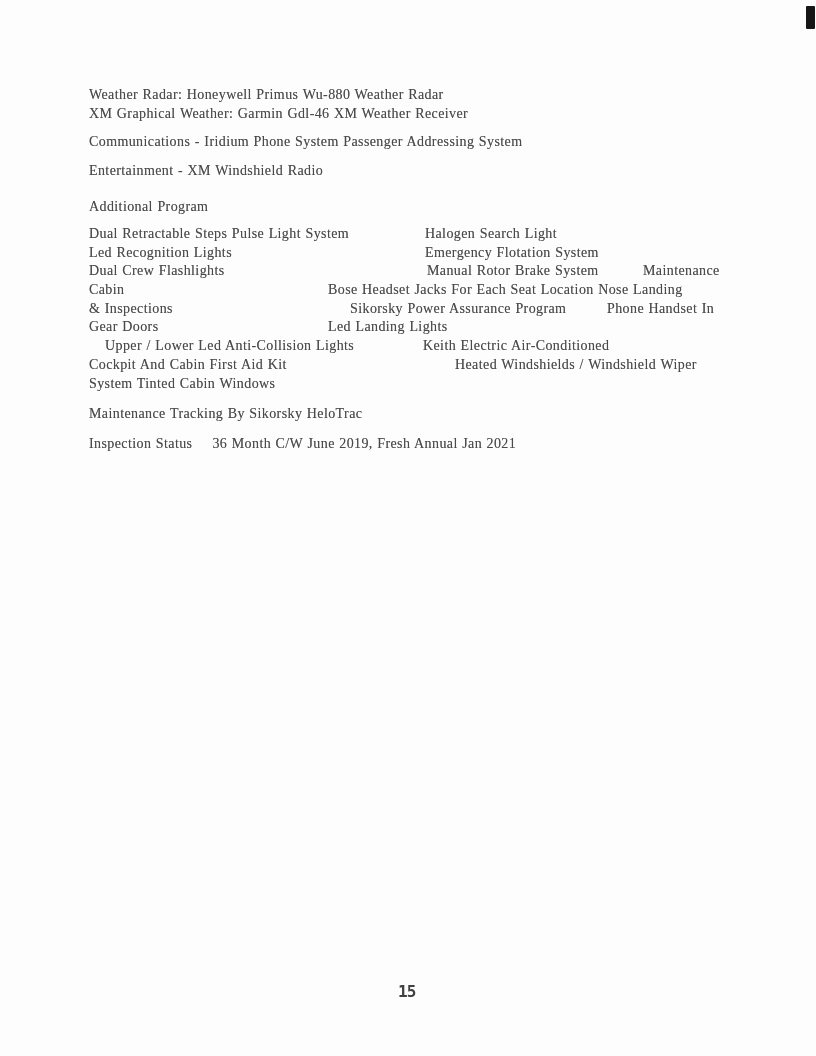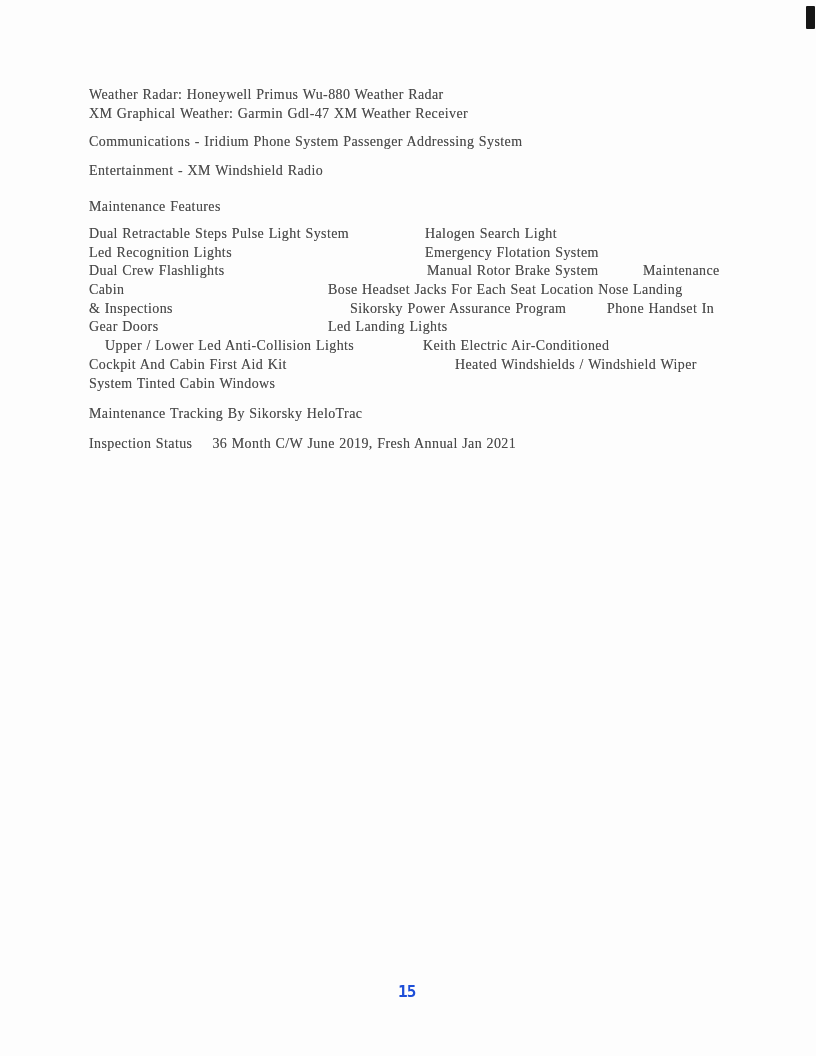--- a/index.html
+++ b/index.html
@@ -28,21 +28,21 @@
   .feature-row .seg { position: absolute; top: 0; white-space: nowrap; }
   .insp-value { margin-left: 20px; }
   .page-number {
     position: absolute;
     left: 398px;
     top: 982px;
     font-family: "DejaVu Sans Mono", "Liberation Mono", monospace;
     font-weight: bold;
     font-size: 16px;
     letter-spacing: -1px;
-    color: #1d4ed8;
+    color: #404040;
     text-shadow: none;
   }
   .corner-mark {
     position: absolute;
     left: 806px;
     top: 6px;
     width: 9px;
     height: 23px;
     background: #161616;
     border-radius: 1px;
@@ -50,28 +50,28 @@
 </style>
 </head>
 <body>
 
 <div class="page">
 
   <div class="corner-mark"></div>
 
   <div class="abs twoline" style="top:86px">
     <div>Weather Radar: Honeywell Primus Wu-880 Weather Radar</div>
-    <div>XM Graphical Weather: Garmin Gdl-47 XM Weather Receiver</div>
+    <div>XM Graphical Weather: Garmin Gdl-46 XM Weather Receiver</div>
   </div>
 
   <div class="abs" style="top:134px">Communications - Iridium Phone System Passenger Addressing System</div>
 
   <div class="abs" style="top:163px">Entertainment - XM Windshield Radio</div>
 
-  <div class="abs" style="top:199px">Maintenance Features</div>
+  <div class="abs" style="top:199px">Additional Program</div>
 
   <div class="features">
     <div class="feature-row">
       <span class="seg" style="left:0">Dual Retractable Steps Pulse Light System</span>
       <span class="seg" style="left:336px">Halogen Search Light</span>
     </div>
     <div class="feature-row">
       <span class="seg" style="left:0">Led Recognition Lights</span>
       <span class="seg" style="left:336px">Emergency Flotation System</span>
     </div>

